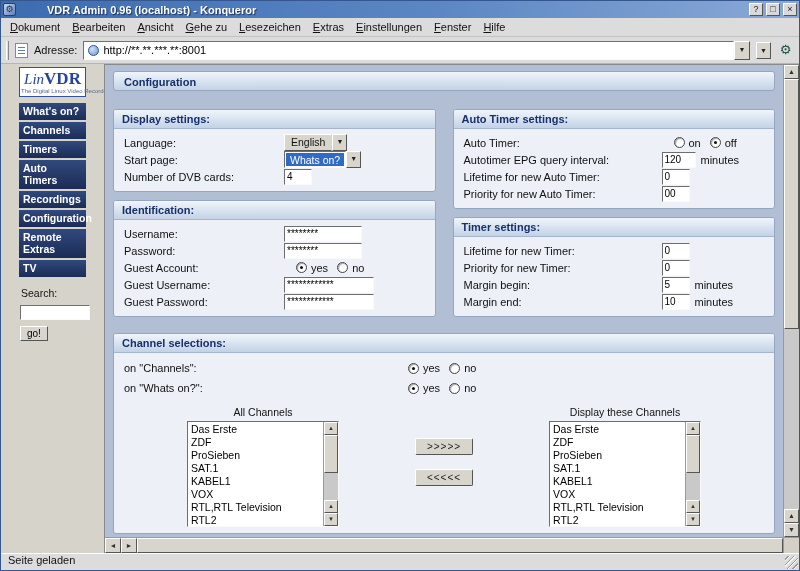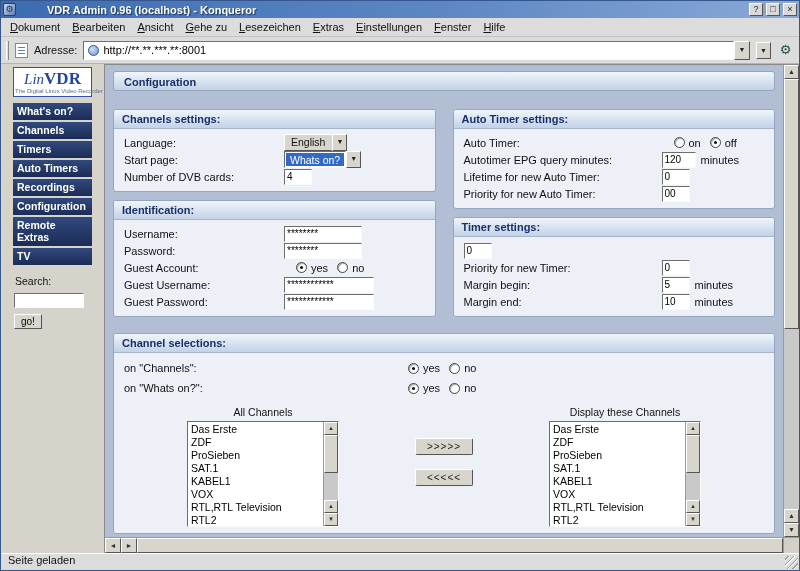--- a/index.html
+++ b/index.html
@@ -28,21 +28,21 @@
   .addr-combo{flex:1;height:19px;display:flex;align-items:stretch;}
   .addr-field{flex:1;background:#fff;border:1px solid;border-color:#707070 #fafafa #fafafa #707070;display:flex;align-items:center;gap:4px;padding:0 4px;}
   .globe-icon{width:11px;height:11px;flex:0 0 11px;border-radius:50%;border:1px solid #2a52a0;background:radial-gradient(circle at 35% 35%,#cfe0f4,#6f97d0);}
   .addr-text{font-size:11px;color:#000;flex:1;border:none;outline:none;background:transparent;font-family:"Liberation Sans",sans-serif;padding:0;height:15px;min-width:0;}
   .caret-btn{width:16px;background:#d8d5cd;border:1px solid;border-color:#fff #555 #555 #fff;font-size:7px;color:#222;text-align:center;line-height:16px;padding:0;}
   .tool-dd{width:15px;height:17px;background:#d8d5cd;border:1px solid;border-color:#fff #555 #555 #fff;font-size:7px;line-height:15px;text-align:center;color:#222;padding:0;}
   .gear-btn{width:17px;height:17px;background:transparent;border:none;font-size:13px;line-height:16px;color:#1f4d46;padding:0;font-family:"DejaVu Sans",sans-serif;}
 
   
   .main{flex:1;display:flex;min-height:0;}
-  .sidebar{flex:0 0 103px;background:#d6d3ca;padding:3px 12px;overflow:hidden;}
+  .sidebar{flex:0 0 103px;background:#d6d3ca;padding:3px 18px;overflow:hidden;}
   .logo{background:#fff;border:1px solid #31539e;text-align:center;padding:3px 1px 2px;margin-bottom:6px;}
   .logo-main{color:#24459a;line-height:16px;font-family:"Liberation Serif",serif;}
   .logo-lin{font-style:italic;font-size:15px;}
   .logo-vdr{font-weight:bold;font-size:17px;}
   .logo-sub{font-size:6px;color:#5a6a8a;margin-top:1px;white-space:nowrap;}
   .nav-item{display:block;background:linear-gradient(180deg,#31497e 0%,#1b2c55 100%);color:#fff;font-size:10.5px;font-weight:bold;padding:2px 4px 3px;margin-bottom:2px;cursor:pointer;}
   .search-label{font-size:10.5px;color:#111;margin:10px 2px 3px;}
   .search-input{width:70px;height:15px;border:1px solid;border-color:#707070 #fafafa #fafafa #707070;background:#fff;font-size:10px;margin-left:1px;padding:0 2px;font-family:"Liberation Sans",sans-serif;}
   .go-btn{display:block;margin:6px 0 0 1px;font-size:10px;background:#d8d5cd;border:1px solid;border-color:#fff #555 #555 #fff;padding:1px 6px;font-family:"Liberation Sans",sans-serif;}
 
@@ -168,21 +168,21 @@
     <div class="view">
       <div class="view-row">
         <div class="content">
 
           <div class="config-header">Configuration</div>
 
           <div class="cols">
             <div class="col">
 
               <div class="panel">
-                <div class="panel-header">Channels settings:</div>
+                <div class="panel-header">Display settings:</div>
                 <div class="panel-body">
                   <div class="frow">
                     <span class="w160">Language:</span>
                     <span class="combo">
                       <span class="combo-text">English</span>
                       <span class="combo-caret">▼</span>
                     </span>
                   </div>
                   <div class="frow">
                     <span class="w160">Start page:</span>
@@ -240,39 +240,40 @@
                   <div class="frow">
                     <span class="w198">Auto Timer:</span>
                     <span class="rgroup">
                       <span class="radio"></span>
                       <span class="rlbl">on</span>
                       <span class="radio checked"></span>
                       <span class="rlbl">off</span>
                     </span>
                   </div>
                   <div class="frow">
-                    <span class="w198">Autotimer EPG query minutes:</span>
+                    <span class="w198">Autotimer EPG query interval:</span>
                     <input class="txt iw34" value="120" style="">
                     <span class="suffix">minutes</span>
                   </div>
                   <div class="frow">
                     <span class="w198">Lifetime for new Auto Timer:</span>
                     <input class="txt iw28" value="0" style="">
                   </div>
                   <div class="frow">
                     <span class="w198">Priority for new Auto Timer:</span>
                     <input class="txt iw28" value="00" style="">
                   </div>
                 </div>
               </div>
 
               <div class="panel">
                 <div class="panel-header">Timer settings:</div>
                 <div class="panel-body">
                   <div class="frow">
+                    <span class="w198">Lifetime for new Timer:</span>
                     <input class="txt iw28" value="0" style="">
                   </div>
                   <div class="frow">
                     <span class="w198">Priority for new Timer:</span>
                     <input class="txt iw28" value="0" style="">
                   </div>
                   <div class="frow">
                     <span class="w198">Margin begin:</span>
                     <input class="txt iw28" value="5" style="">
                     <span class="suffix">minutes</span>

